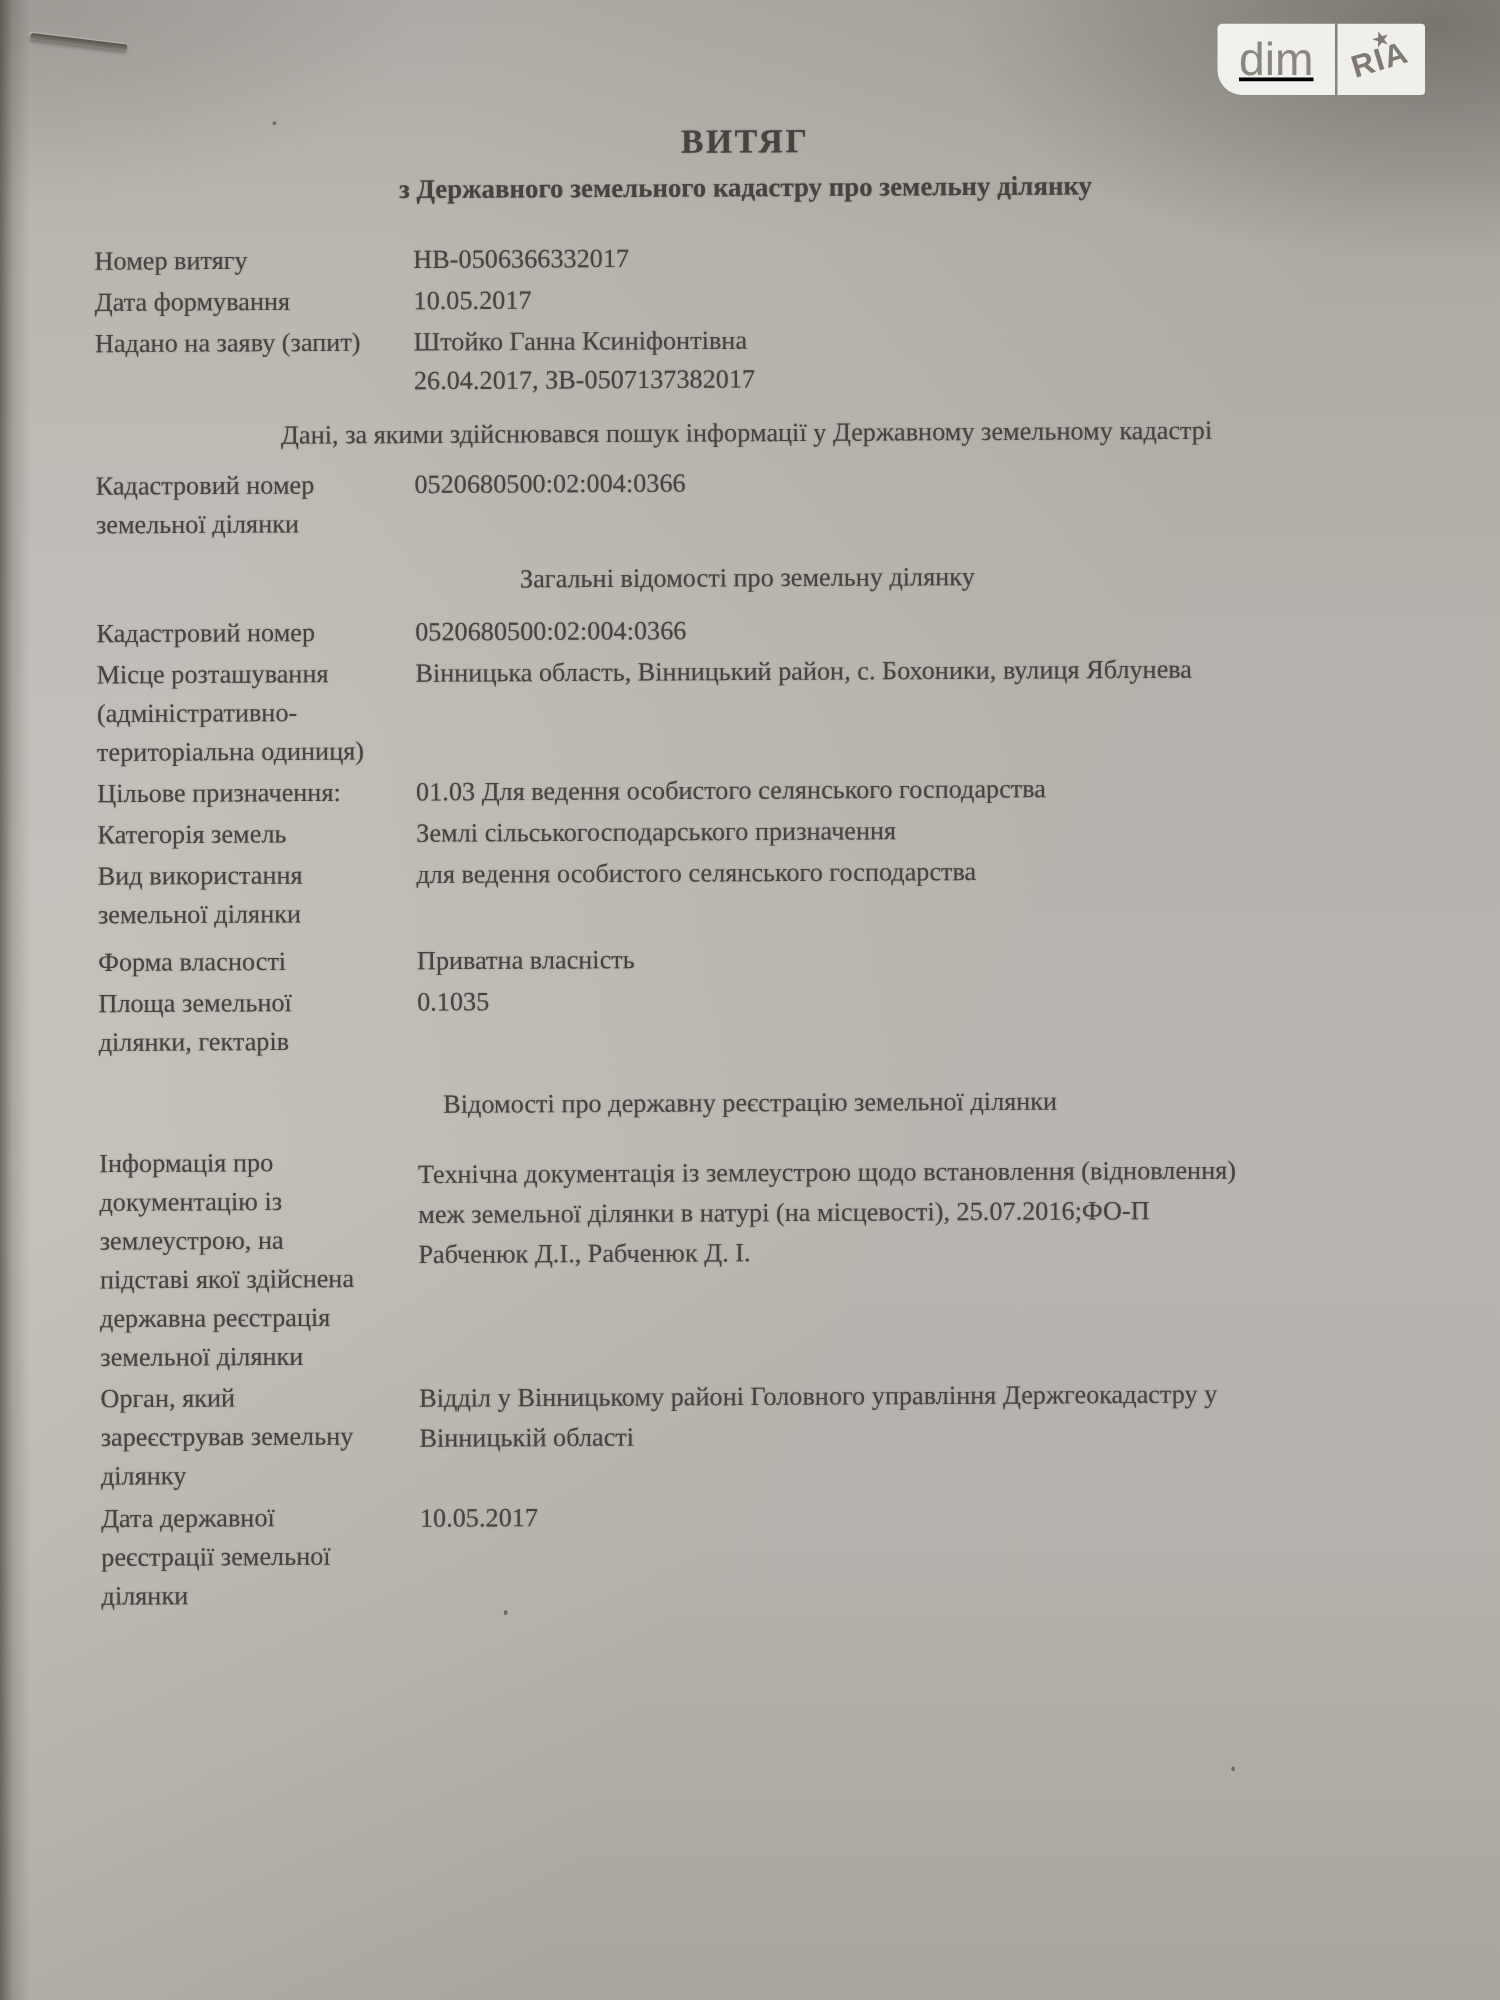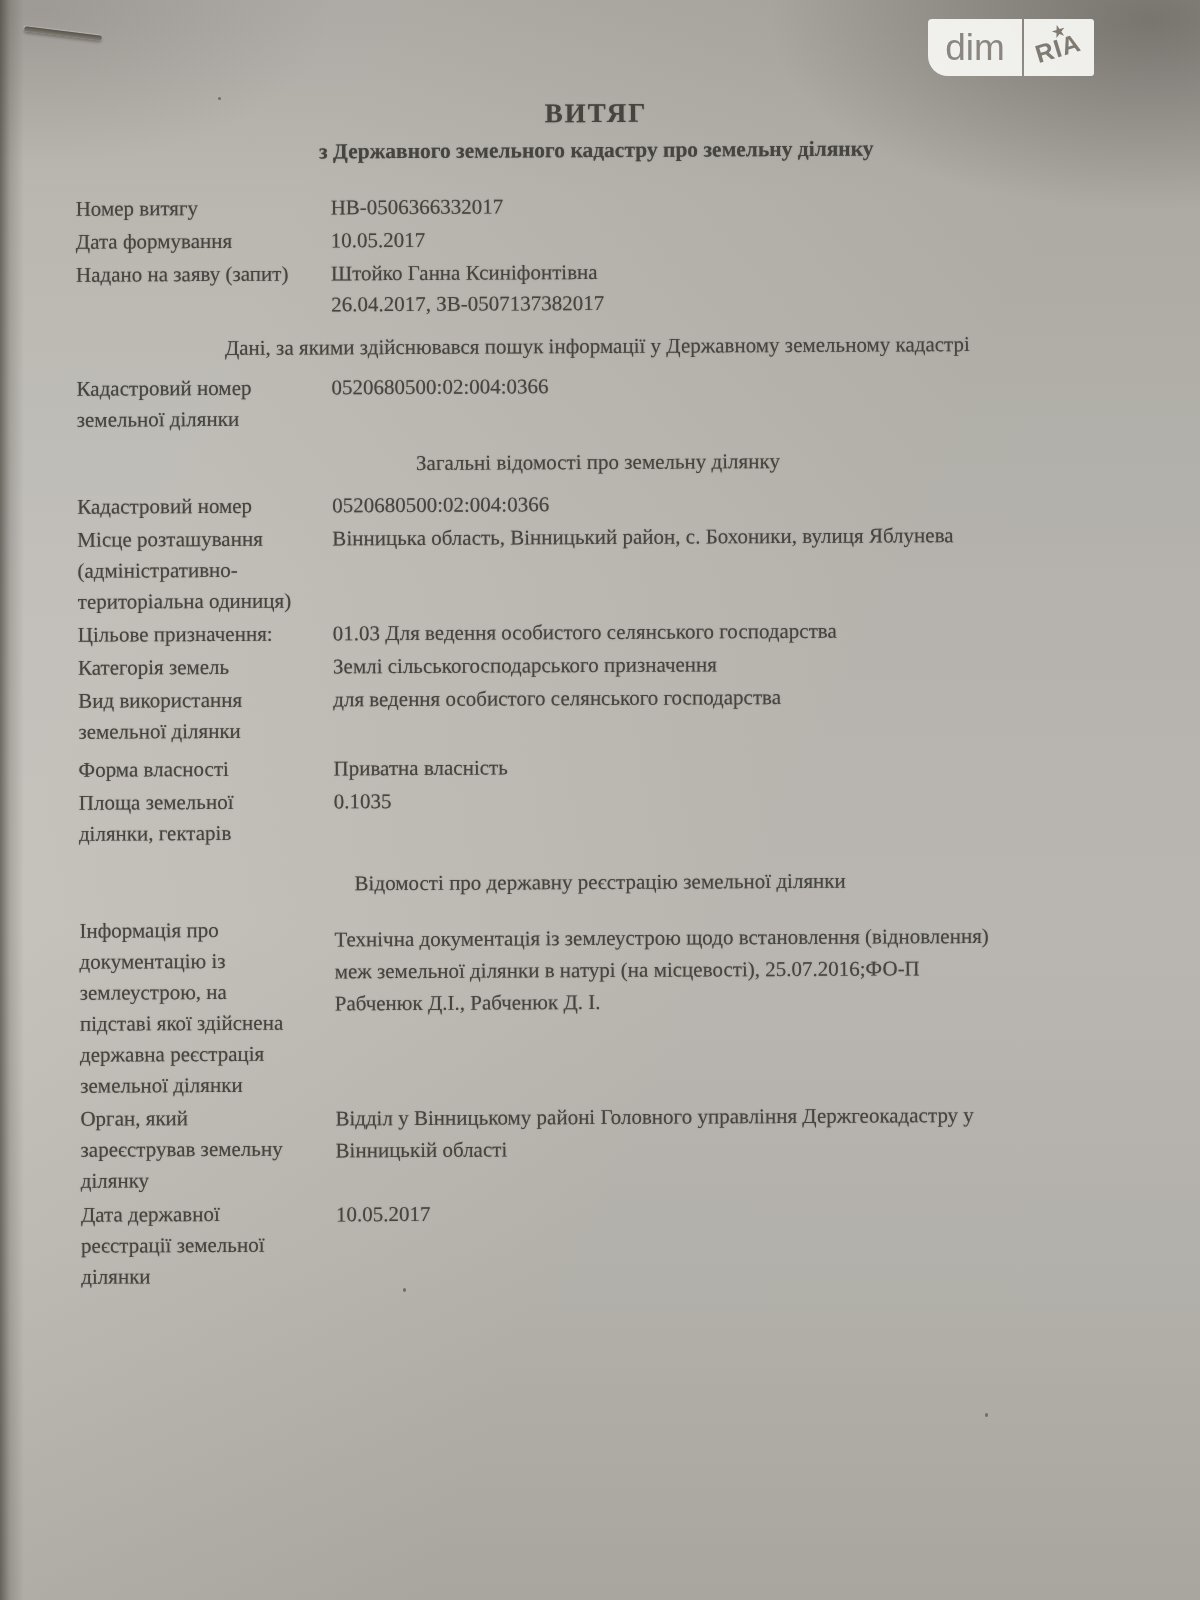--- a/index.html
+++ b/index.html
@@ -20,21 +20,21 @@
   }
   .speck{position:absolute;background:#6f6c65;border-radius:50%;}
   
   .staple{
     position:absolute;left:24px;top:31px;width:78px;height:5px;
     background:linear-gradient(180deg,#57534b,#807c73);
     border-radius:3px;transform:rotate(7deg);
     box-shadow:0 2px 3px rgba(0,0,0,0.28), -1px -1px 1px rgba(255,255,255,0.25);
   }
   
-  .brand{position:absolute;left:928px;top:19px;display:flex;}
+  .brand{position:absolute;left:974px;top:19px;display:flex;text-decoration:underline;}
   .brand-cell{background:rgba(248,247,244,0.93);height:57px;}
   .brand-left{
     width:94px;border-radius:4px 0 0 20px;margin-right:2px;
     display:flex;align-items:center;justify-content:center;
     font-family:"Liberation Sans", sans-serif;font-size:37px;color:#8b8780;
   }
   .brand-right{width:70px;border-radius:0 3px 3px 0;position:relative;}
   .ria-text{
     position:absolute;left:11px;top:15px;transform:rotate(-17deg);
     font-family:"Liberation Sans", sans-serif;font-weight:700;

